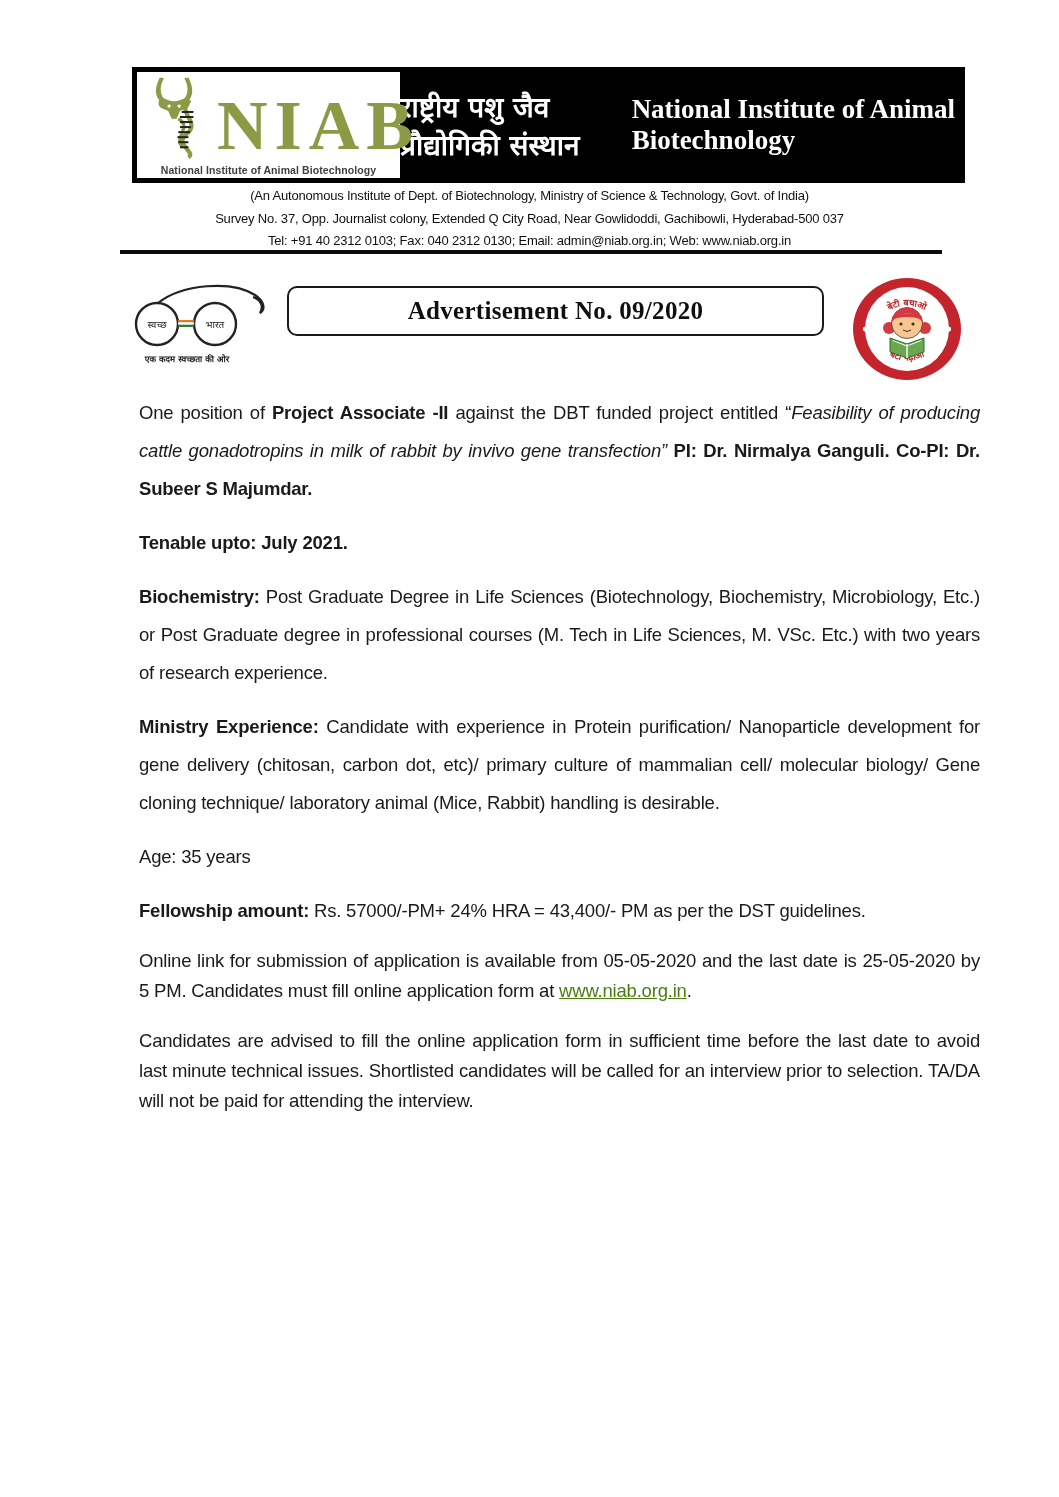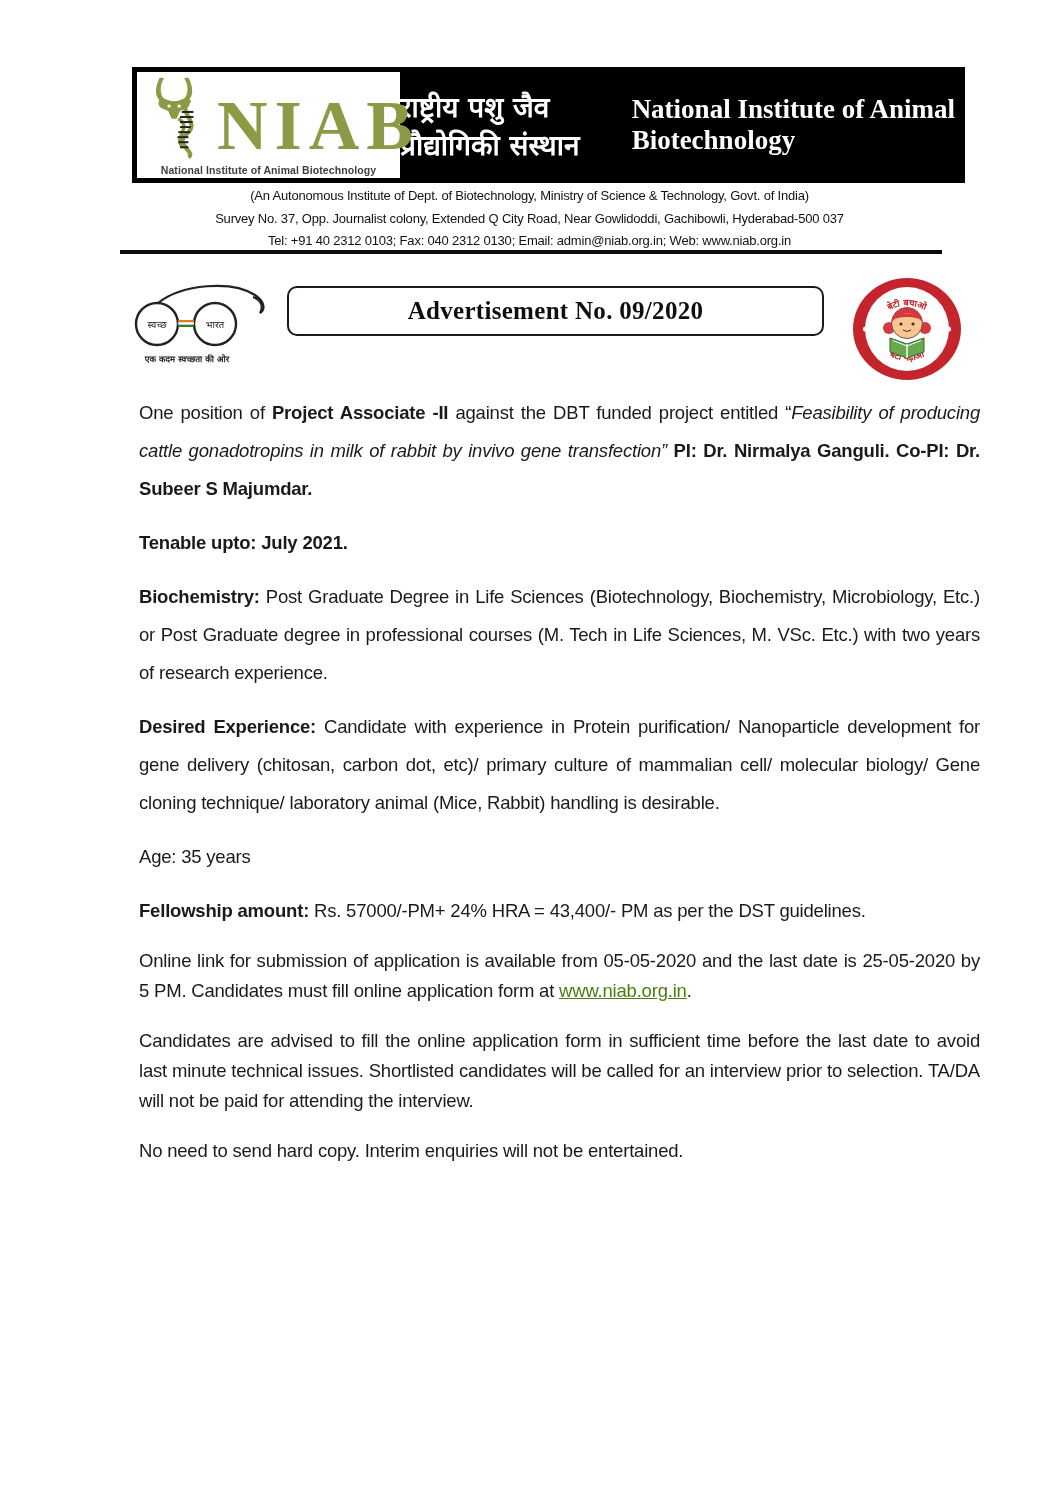--- a/index.html
+++ b/index.html
@@ -161,21 +161,20 @@
 
     <path d="M39 62 L56 68 L73 62 L73 76 L56 82 L39 76 Z" fill="#6aa84f" stroke="#2e6b2e" stroke-width="1"></path>
     <path d="M56 68 L56 82" stroke="#ffffff" stroke-width="1.4"></path>
     <path d="M42 64.5 L56 70 L70 64.5" fill="none" stroke="#ffffff" stroke-width="1"></path>
   </svg>
 
   <div class="doc-body">
     <p class="para"><span>One position of </span><span class="b">Project Associate -II</span><span> against the DBT funded project entitled “</span><span class="i">Feasibility of producing cattle gonadotropins in milk of rabbit by invivo gene transfection”</span><span> </span><span class="b">PI: Dr. Nirmalya Ganguli. Co-PI: Dr. Subeer S Majumdar.</span></p>
     <p class="para"><span class="b">Tenable upto: July 2021.</span></p>
     <p class="para"><span class="b">Biochemistry:</span><span> Post Graduate Degree in Life Sciences (Biotechnology, Biochemistry, Microbiology, Etc.) or Post Graduate degree in professional courses (M. Tech in Life Sciences, M. VSc. Etc.) with two years of research experience.</span></p>
-    <p class="para"><span class="b">Desired Experience:</span><span> Candidate with experience in Protein purification/ Nanoparticle development for gene delivery (chitosan, carbon dot, etc)/ primary culture of mammalian cell/ molecular biology/ Gene cloning technique/ laboratory animal (Mice, Rabbit) handling is desirable.</span></p>
+    <p class="para"><span class="b">Ministry Experience:</span><span> Candidate with experience in Protein purification/ Nanoparticle development for gene delivery (chitosan, carbon dot, etc)/ primary culture of mammalian cell/ molecular biology/ Gene cloning technique/ laboratory animal (Mice, Rabbit) handling is desirable.</span></p>
     <p class="para"><span>Age: 35 years</span></p>
     <p class="para"><span class="b">Fellowship amount:</span><span> Rs. 57000/-PM+ 24% HRA = 43,400/- PM as per the DST guidelines.</span></p>
     <p class="para tight"><span>Online link for submission of application is available from 05-05-2020 and the last date is 25-05-2020 by 5 PM. Candidates must fill online application form at </span><a class="link" href="#">www.niab.org.in</a><span>.</span></p>
     <p class="para tight"><span>Candidates are advised to fill the online application form in sufficient time before the last date to avoid last minute technical issues. Shortlisted candidates will be called for an interview prior to selection. TA/DA will not be paid for attending the interview.</span></p>
-    <p class="para tight"><span>No need to send hard copy. Interim enquiries will not be entertained.</span></p>
   </div>
 
 </div>
 
 </body></html>

